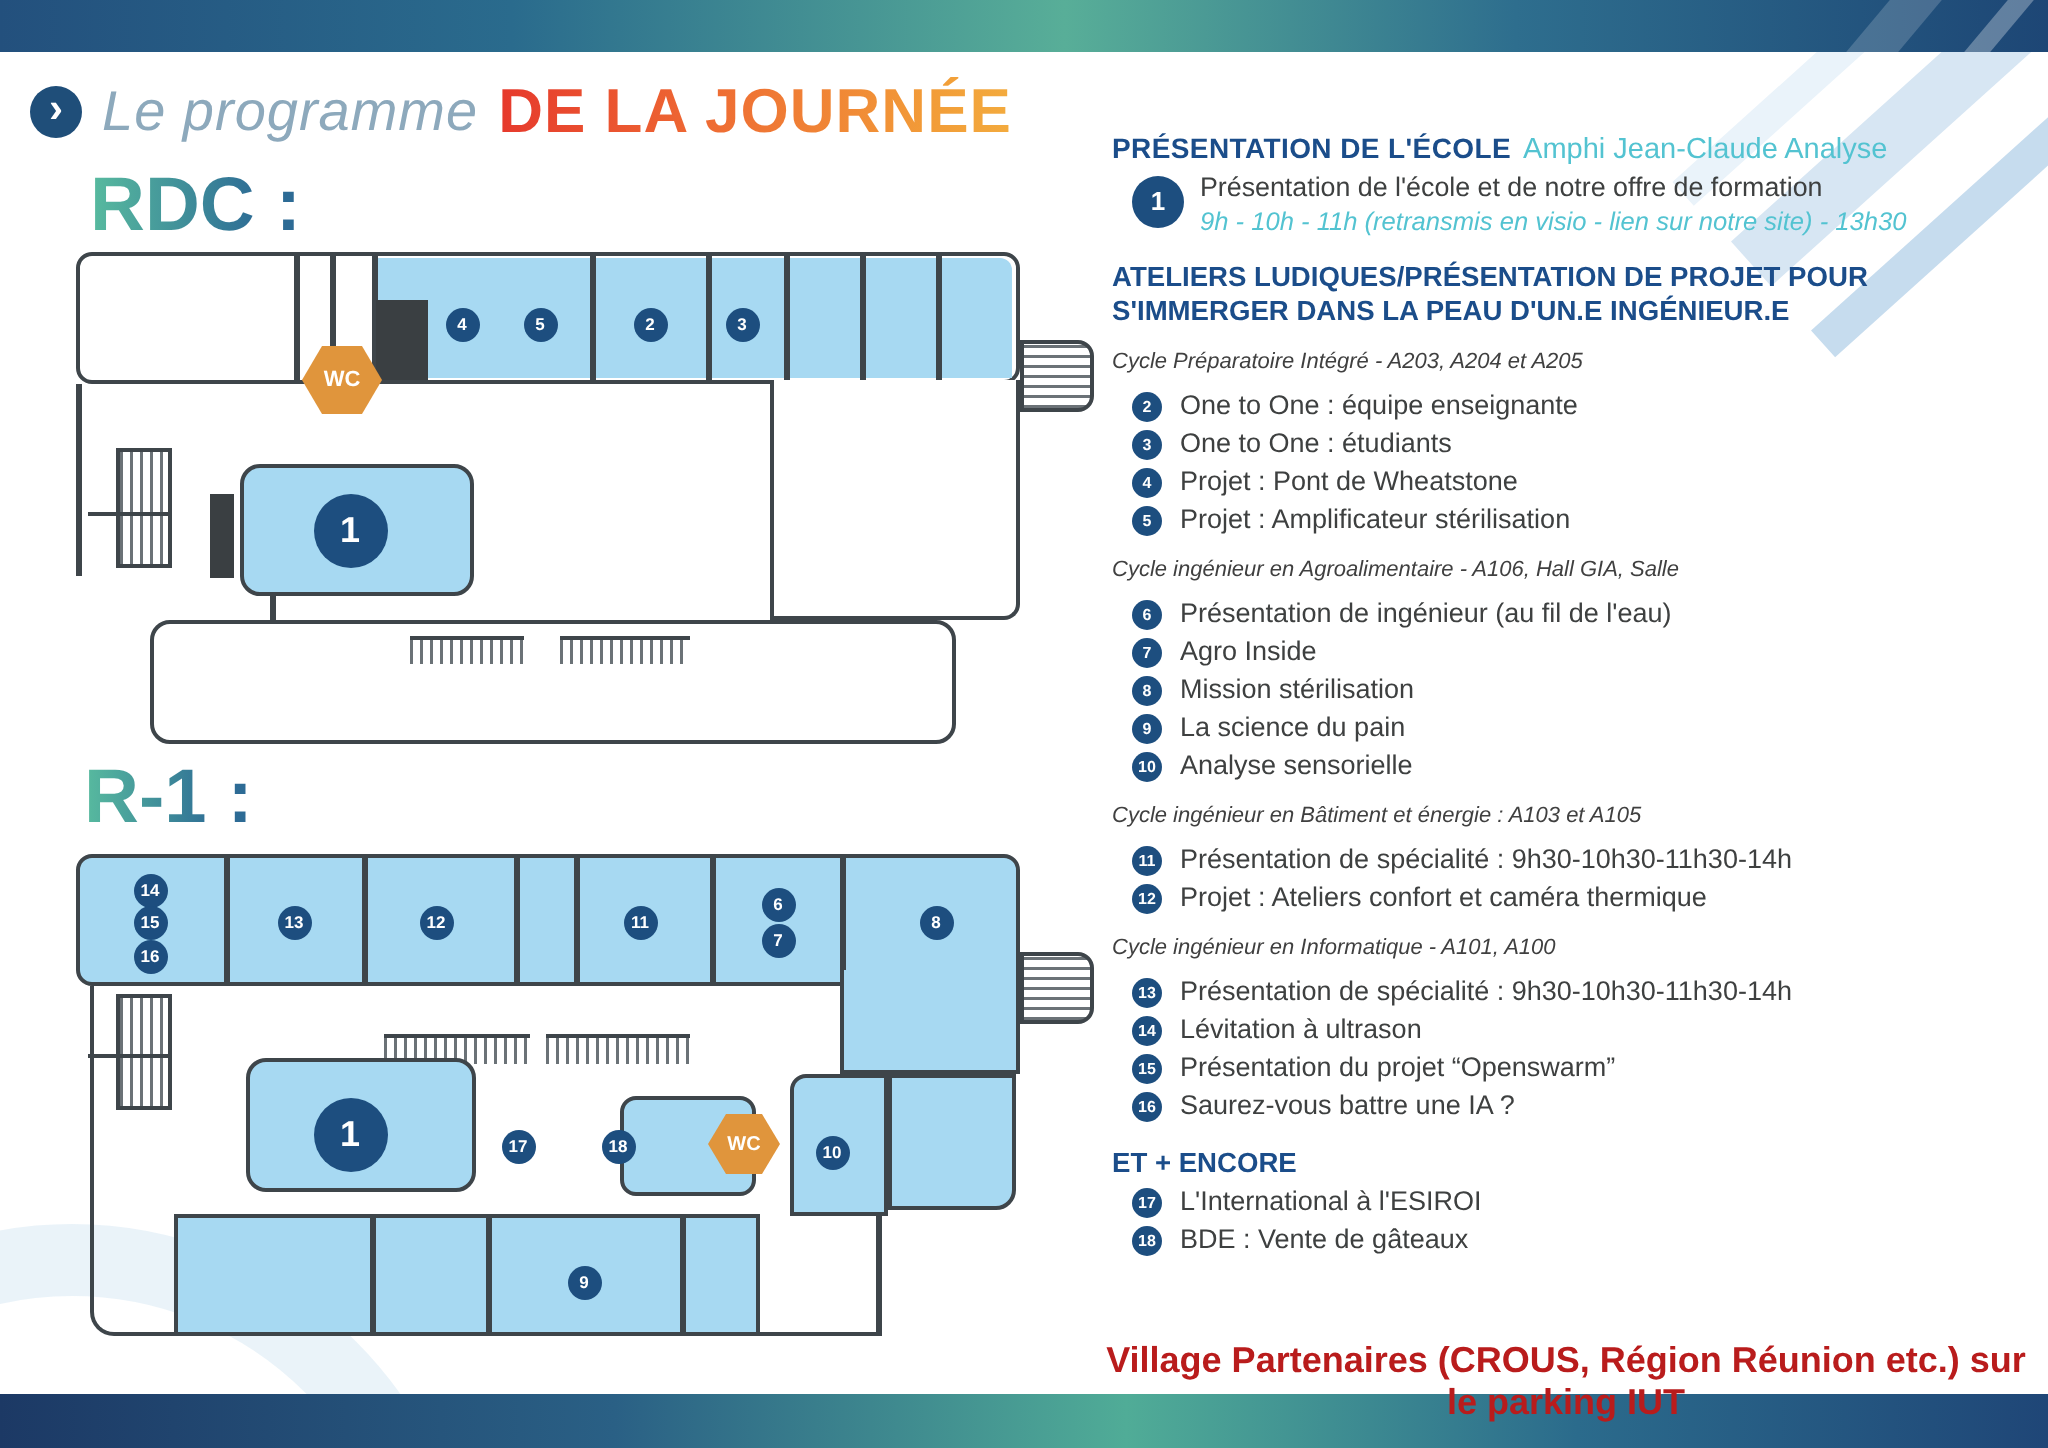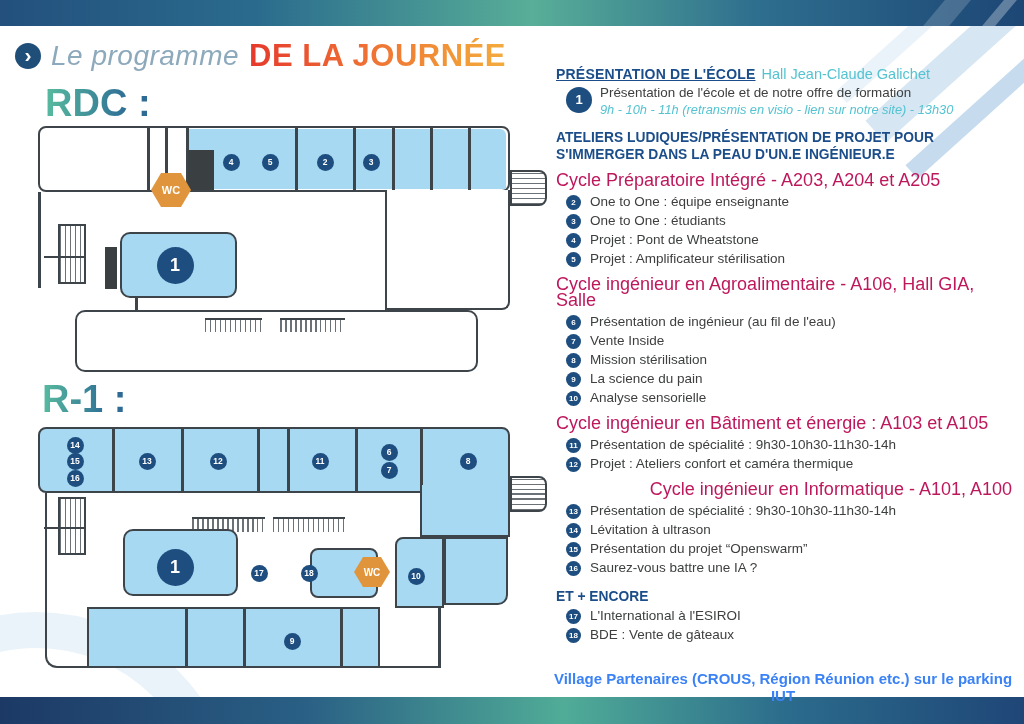--- a/index.html
+++ b/index.html
@@ -47,33 +47,33 @@
   .hatchH{background-image:repeating-linear-gradient(0deg,#6b7277 0 1.5px,transparent 1.5px 5px);}
   .pbadge{position:absolute;width:17px;height:17px;margin:-8.5px 0 0 -8.5px;border-radius:50%;
     background:#1d4e7f;color:#fff;font-size:8.5px;font-weight:bold;display:flex;align-items:center;
     justify-content:center;z-index:6;}
   .pbadge.large{width:37px;height:37px;margin:-18.5px 0 0 -18.5px;font-size:18px;}
   .hex{position:absolute;clip-path:polygon(25% 0,75% 0,100% 50%,75% 100%,25% 100%,0 50%);
     color:#fff;font-weight:bold;display:flex;align-items:center;justify-content:center;z-index:7;}
   
   .program{position:absolute;left:556px;top:66px;width:456px;z-index:4;}
   .ph-line{font-size:14px;margin:0 0 3px 0;}
-  .ph-navy{color:#1b4d8a;font-weight:800;letter-spacing:.2px;text-decoration:underline;}
+  .ph-navy{color:#1b4d8a;font-weight:800;letter-spacing:.2px;}
   .ph-teal{color:#53c3d1;margin-left:6px;font-size:14.5px;}
   .p-header{color:#1b4d8a;font-weight:800;font-size:13.8px;line-height:17px;margin:12px 0 3px;}
-  .p-subhead{color:#be185d;font-size:18px;line-height:16px;margin:9px 0 6px;}
+  .p-subhead{color:#404040;font-size:11px;line-height:16px;margin:9px 0 6px;font-style:italic;}
   .p-item{display:flex;align-items:flex-start;margin:0 0 3px 10px;line-height:16px;}
   .ibadge{flex:0 0 auto;width:15px;height:15px;border-radius:50%;background:#1d4e7f;color:#fff;
     font-size:8px;font-weight:bold;display:flex;align-items:center;justify-content:center;margin:1px 9px 0 0;}
   .p-item.big .ibadge{width:26px;height:26px;font-size:13px;margin:2px 8px 0 0;}
   .itext{color:#3e4040;font-size:13.5px;}
   .big-main{color:#3e4040;font-size:13.4px;line-height:16px;}
   .big-note{color:#53c3d1;font-style:italic;font-size:12.8px;line-height:15px;margin-top:1px;text-align:center;}
-  .village{position:absolute;top:670px;left:552px;width:462px;text-align:center;color:#3b82f6;
-    font-weight:bold;font-size:15px;z-index:4;}
+  .village{position:absolute;top:670px;left:552px;width:462px;text-align:center;color:#b91c1c;
+    font-weight:bold;font-size:18px;z-index:4;}
 </style>
 </head>
 <body>
 
 <div class="page">
 
   <div class="topbar">
     <div class="streak s1"></div>
     <div class="streak s2"></div>
   </div>
@@ -162,21 +162,21 @@
       <div class="pbadge" style="left: 430px; top: 36px;">8</div>
       <div class="pbadge large" style="left: 137px; top: 142px;">1</div>
       <div class="pbadge" style="left: 221px; top: 148px;">17</div>
       <div class="pbadge" style="left: 271px; top: 148px;">18</div>
       <div class="pbadge" style="left: 378px; top: 151px;">10</div>
       <div class="pbadge" style="left: 254px; top: 216px;">9</div>
       <div class="hex" style="left: 316px; top: 132px; width: 36px; height: 30px; background: rgb(224, 149, 60); font-size: 10px;">WC</div>
     </div>
 
   <div class="program" id="program">
-      <div class="ph-line"><span class="ph-navy">PRÉSENTATION DE L'ÉCOLE</span><span class="ph-teal">Hall Jean-Claude Galichet</span></div>
+      <div class="ph-line"><span class="ph-navy">PRÉSENTATION DE L'ÉCOLE</span><span class="ph-teal">Amphi Jean-Claude Analyse</span></div>
       <div class="p-item big">
         <span class="ibadge">1</span>
         <span>
           <span class="big-main" style="display: block;">Présentation de l'école et de notre offre de formation</span>
           <span class="big-note" style="display: block;">9h - 10h - 11h (retransmis en visio - lien sur notre site) - 13h30</span>
         </span>
       </div>
       <div class="p-header">
         <span style="display: block;">ATELIERS LUDIQUES/PRÉSENTATION DE PROJET POUR</span>
         <span style="display: block;">S'IMMERGER DANS LA PEAU D'UN.E INGÉNIEUR.E</span>
@@ -202,21 +202,21 @@
       </div>
       <div class="p-subhead">
         <span style="display: block;">Cycle ingénieur en Agroalimentaire - A106, Hall GIA, Salle</span>
       </div>
       <div class="p-item">
         <span class="ibadge">6</span>
         <span class="itext">Présentation de ingénieur (au fil de l'eau)</span>
       </div>
       <div class="p-item">
         <span class="ibadge">7</span>
-        <span class="itext">Vente Inside</span>
+        <span class="itext">Agro Inside</span>
       </div>
       <div class="p-item">
         <span class="ibadge">8</span>
         <span class="itext">Mission stérilisation</span>
       </div>
       <div class="p-item">
         <span class="ibadge">9</span>
         <span class="itext">La science du pain</span>
       </div>
       <div class="p-item">
@@ -228,21 +228,21 @@
       </div>
       <div class="p-item">
         <span class="ibadge">11</span>
         <span class="itext">Présentation de spécialité : 9h30-10h30-11h30-14h</span>
       </div>
       <div class="p-item">
         <span class="ibadge">12</span>
         <span class="itext">Projet : Ateliers confort et caméra thermique</span>
       </div>
       <div class="p-subhead">
-        <span style="display: block; text-align: right;">Cycle ingénieur en Informatique - A101, A100</span>
+        <span style="display: block;">Cycle ingénieur en Informatique - A101, A100</span>
       </div>
       <div class="p-item">
         <span class="ibadge">13</span>
         <span class="itext">Présentation de spécialité : 9h30-10h30-11h30-14h</span>
       </div>
       <div class="p-item">
         <span class="ibadge">14</span>
         <span class="itext">Lévitation à ultrason</span>
       </div>
       <div class="p-item">

